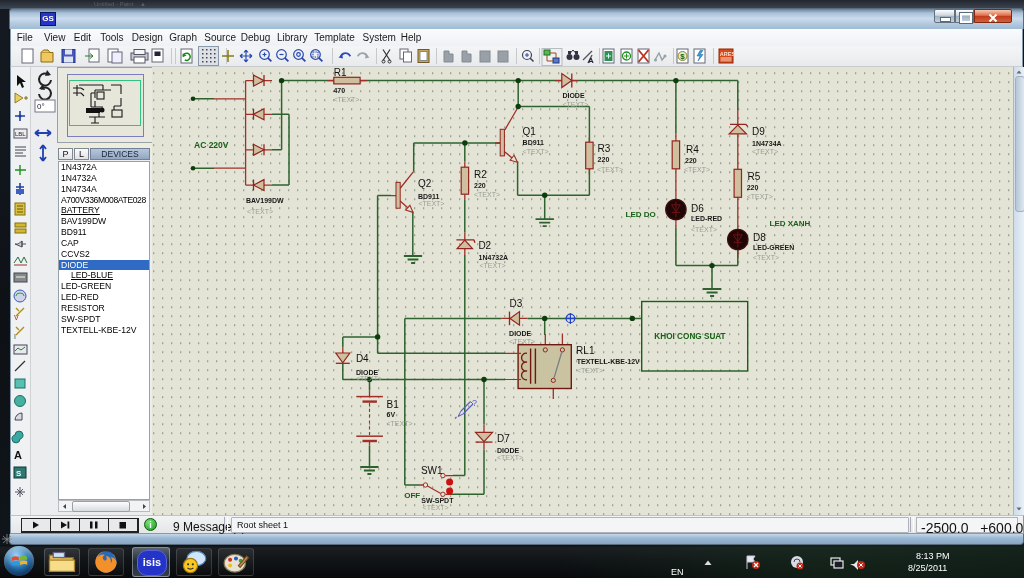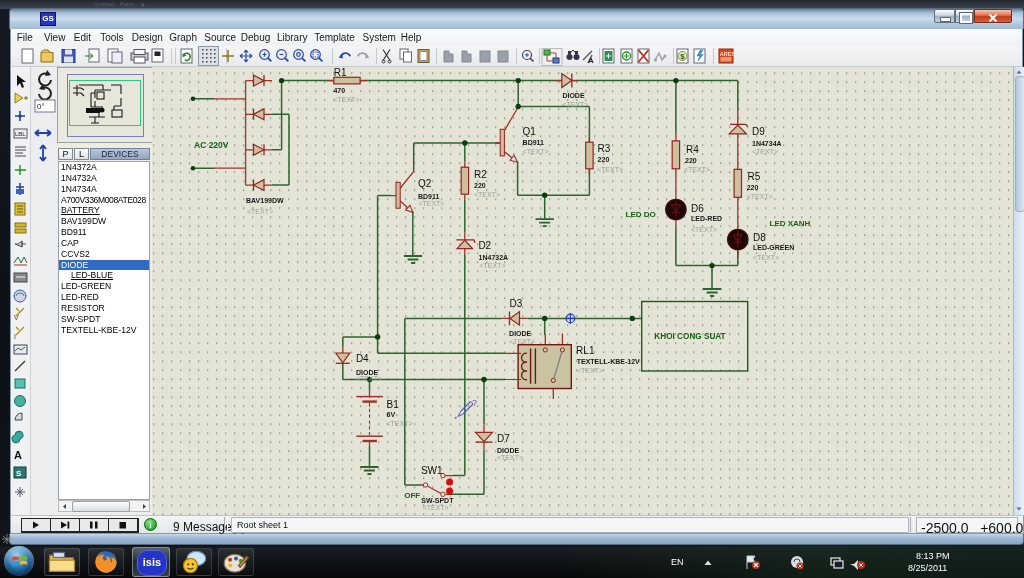--- a/index.html
+++ b/index.html
@@ -659,21 +659,21 @@
     <div class="abs" style="left:218px;top:3px;width:36px;height:28px;border:1px solid rgba(255,255,255,0.14);border-radius:3px;background:linear-gradient(rgba(255,255,255,0.08),rgba(255,255,255,0.01));box-sizing:border-box;"></div>
     <svg class="abs" style="left:223px;top:4px;" width="26" height="26" viewBox="0 0 22 22">
       <ellipse cx="10" cy="12" rx="9" ry="7.5" fill="#e8e2d4" stroke="#887858"></ellipse>
       <circle cx="6" cy="9" r="1.7" fill="#d03020"></circle>
         <circle cx="11" cy="8" r="1.7" fill="#2858c8"></circle>
       <circle cx="15" cy="10" r="1.7" fill="#38a038"></circle>
         <circle cx="6" cy="14" r="1.7" fill="#e8c020"></circle>
       <path d="M13 14 l7 -8 1.5 1.5 -7 8z" fill="#c89058" stroke="#705020"></path>
     </svg>
 
-    <div class="abs" style="left:671px;top:12px;color:#fff;font-size:9px;">EN</div>
+    <div class="abs" style="left:671px;top:22px;color:#fff;font-size:9px;">EN</div>
     <svg class="abs" style="left:703px;top:14px;" width="10" height="8" viewBox="0 0 10 8">
         <path d="M1.5 6 L5 1.5 L8.5 6 Z" fill="#ddd"></path>
       </svg>
     <svg class="abs" style="left:745px;top:9px;" width="130" height="18" viewBox="0 0 130 18">
       <path d="M2 2 v13 M2 2 l8 0 -2 3 2 3 -8 0" fill="#e8e8f4" stroke="#c8c8d8" stroke-width="1"></path>
       <circle cx="11" cy="11" r="4" fill="#c02818"></circle>
         <path d="M9 9 l4 4 M13 9 l-4 4" stroke="#fff" stroke-width="1.2"></path>
       <g transform="translate(45,0)">
           <circle cx="7" cy="8" r="6" fill="#d8dce4"></circle>
           <path d="M4 8 a3 3 0 0 1 6 0" fill="none" stroke="#445"></path>

